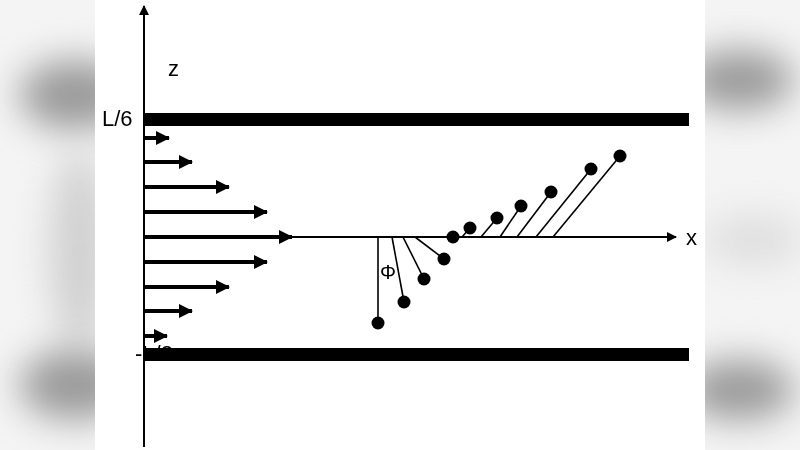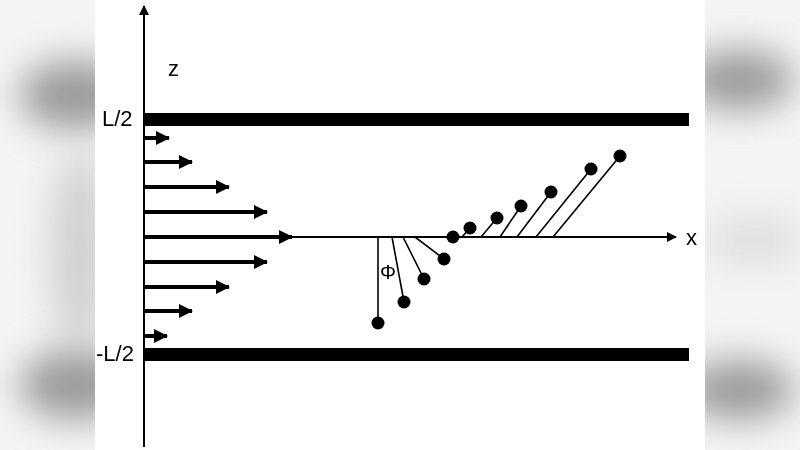--- a/index.html
+++ b/index.html
@@ -95,15 +95,15 @@
       <circle cx="551" cy="192" r="6.5" fill="#000000"></circle>
       <line x1="536" y1="237" x2="591" y2="169" stroke="#000000" stroke-width="1.6"></line>
       <circle cx="591" cy="169" r="6.5" fill="#000000"></circle>
       <line x1="553" y1="237" x2="620" y2="156" stroke="#000000" stroke-width="1.6"></line>
       <circle cx="620" cy="156" r="6.5" fill="#000000"></circle>
     </g>
 </svg>
 
 <div class="lbl" style="left:168px;top:58px;">z</div>
 <div class="lbl" style="left:686px;top:227px;">x</div>
-<div class="lbl" style="left:102px;top:108px;">L/2</div>
-<div class="lbl" style="left:96px;top:343px;">-L/2</div>
+<div class="lbl" style="left:102px;top:108px;">L/6</div>
+<div class="lbl" style="left:96px;top:343px;padding-left:39px;">-L/2</div>
 <div class="lbl" style="left:380px;top:262px;font-size:20px;">Φ</div>
 
 </body></html>

